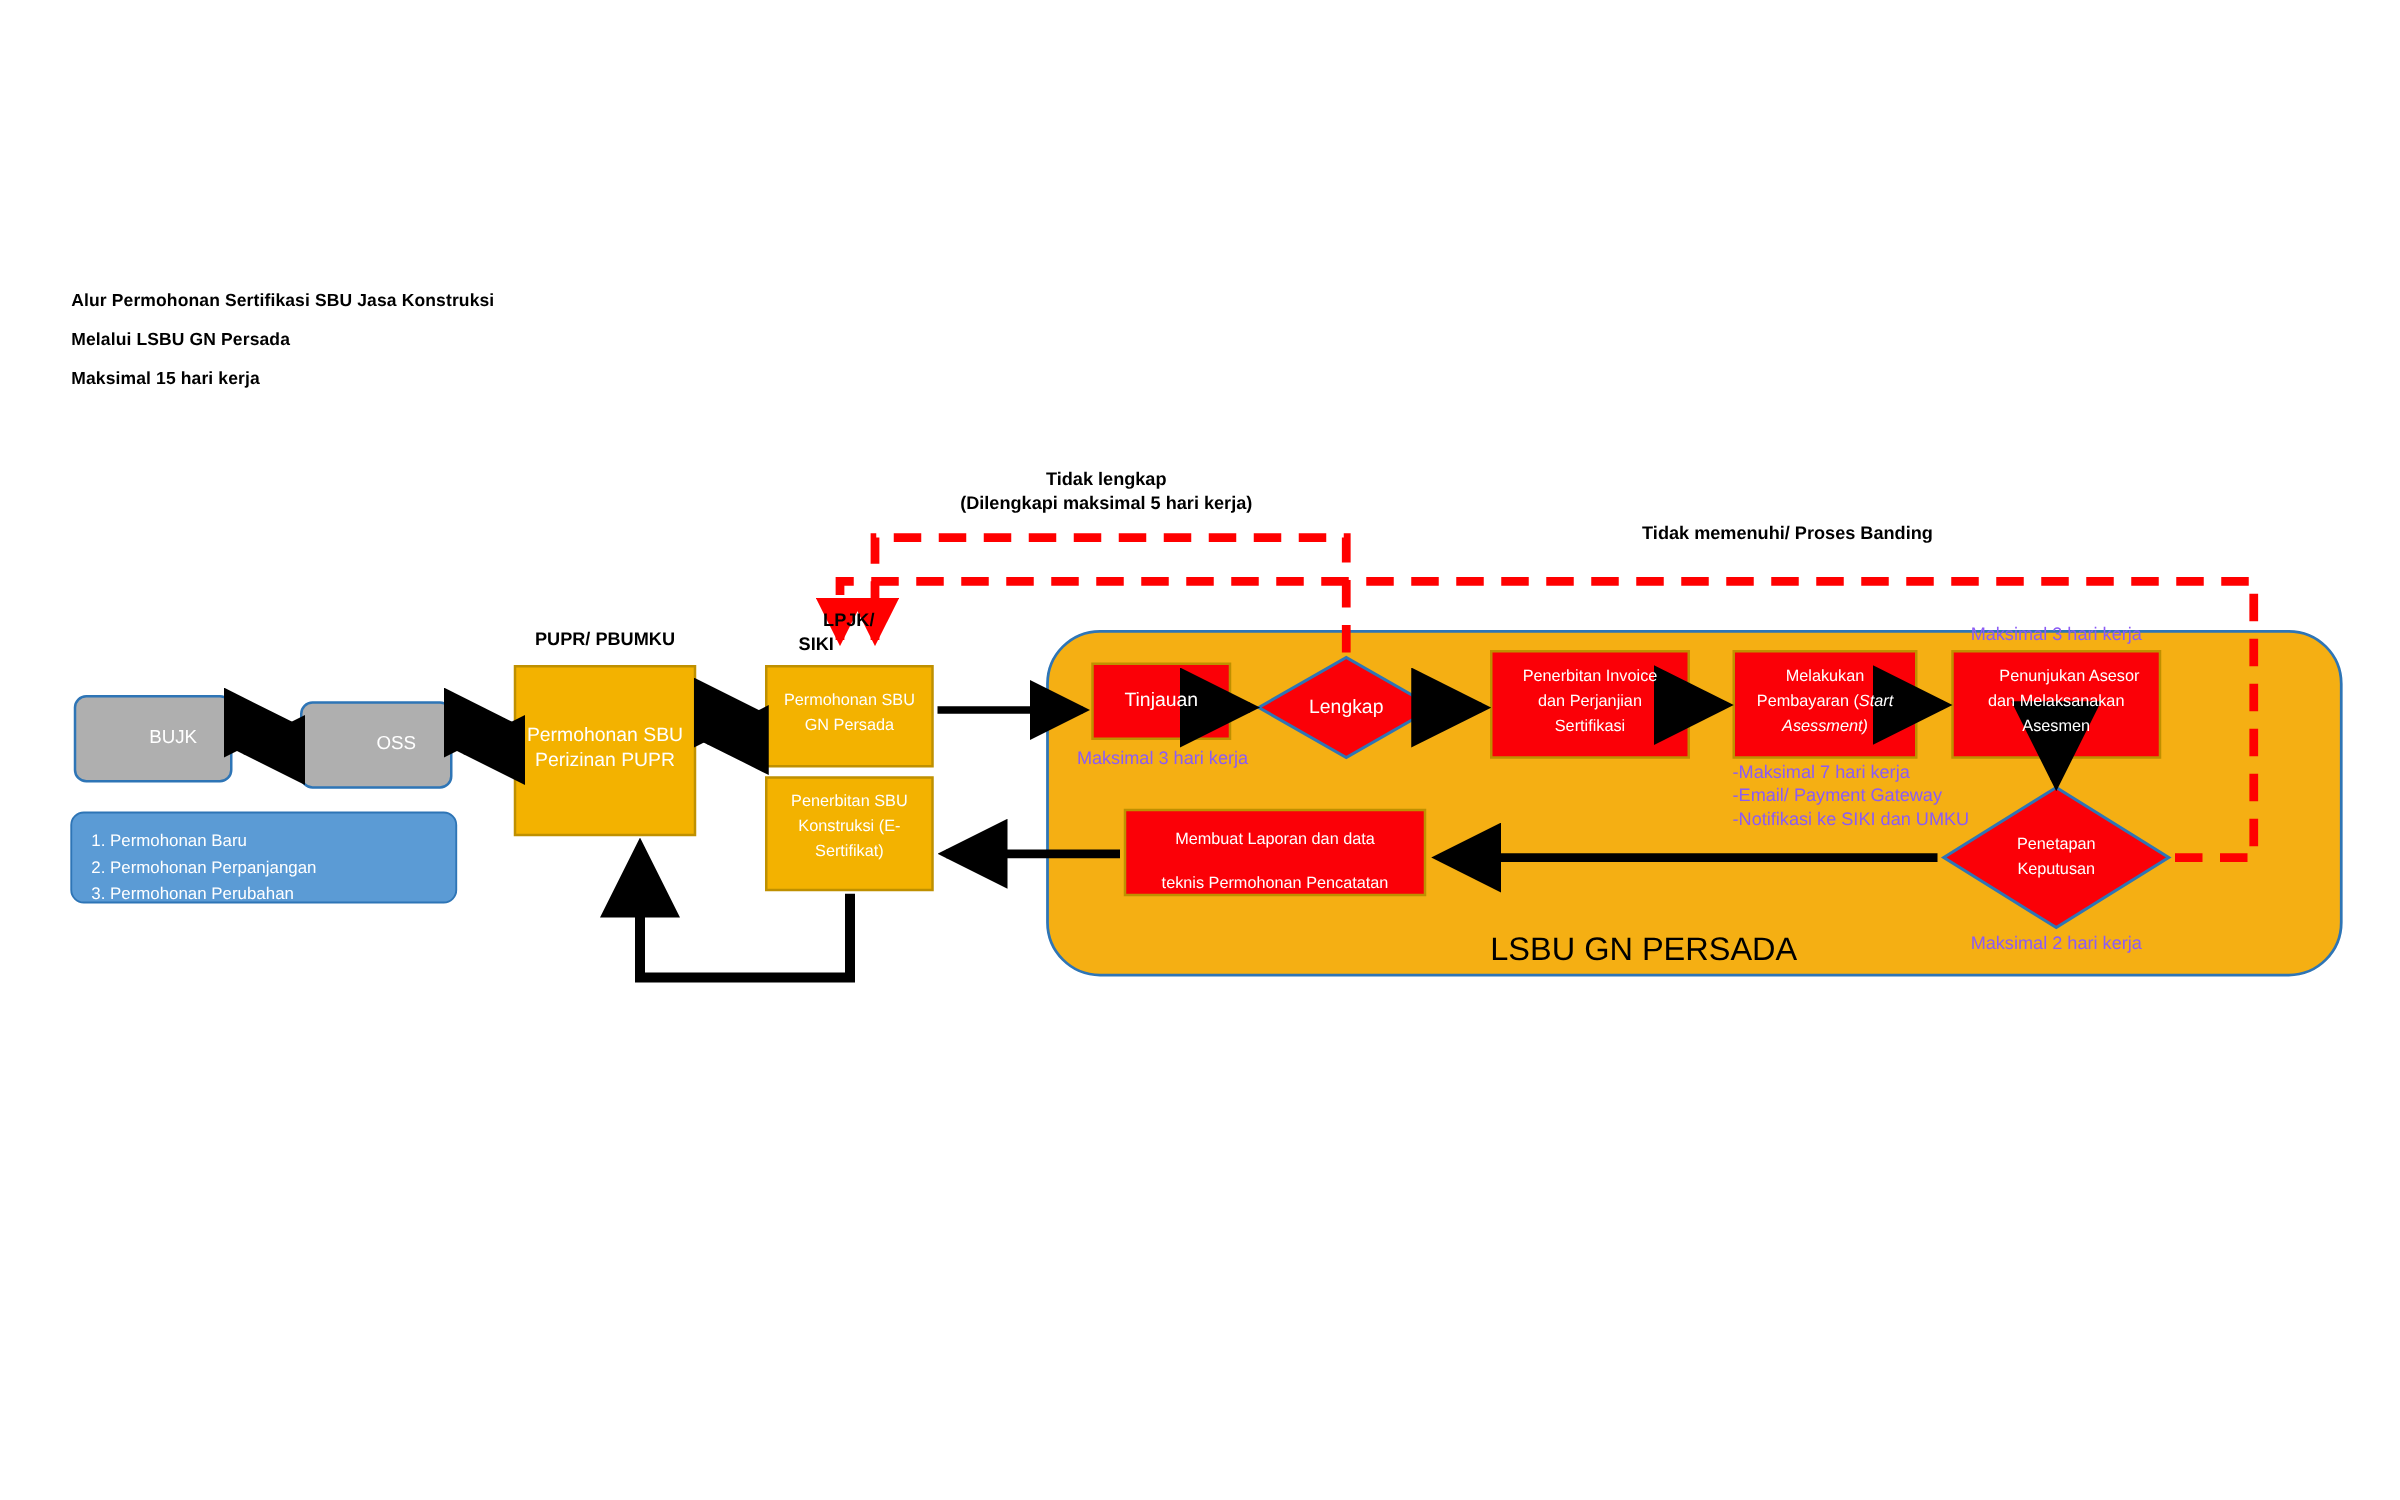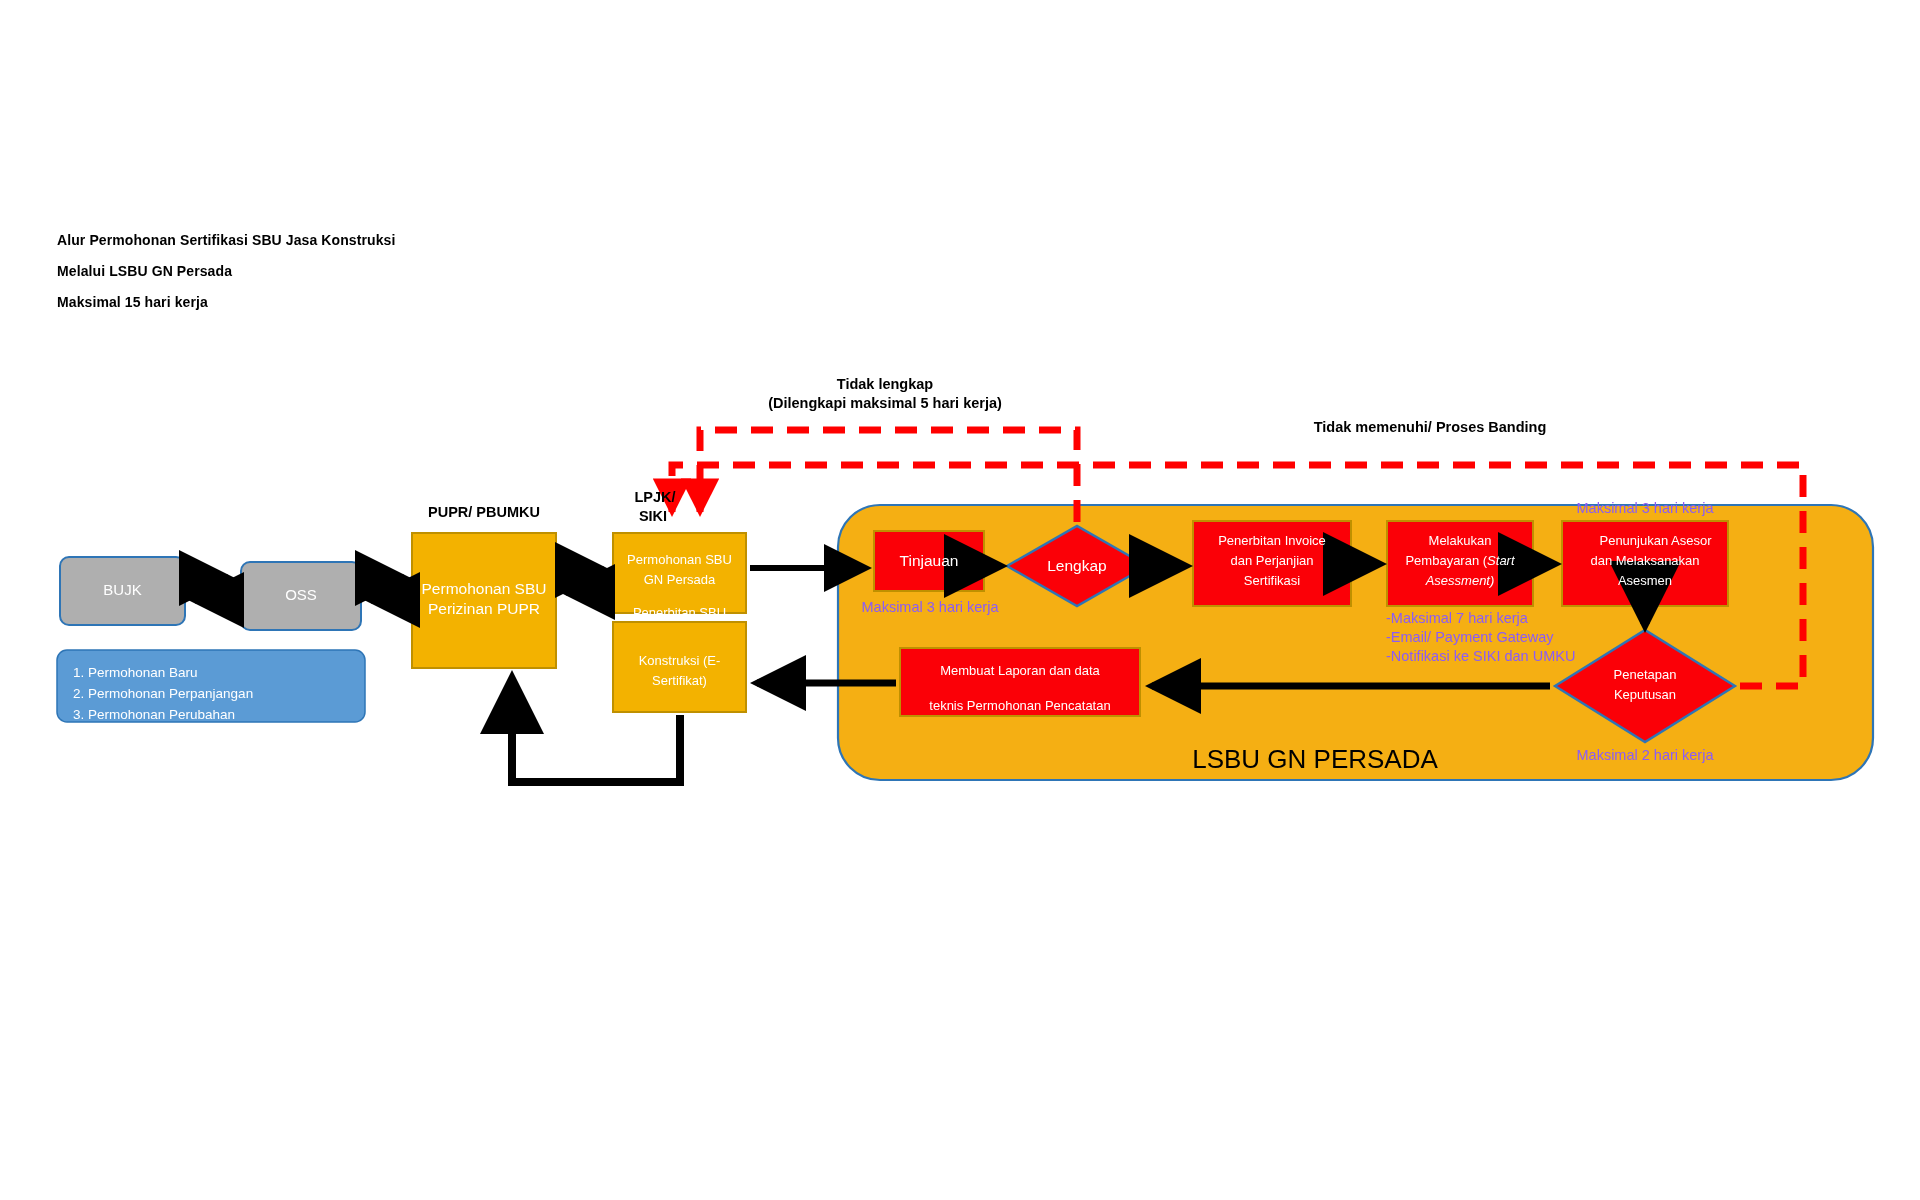--- a/index.html
+++ b/index.html
@@ -44,20 +44,21 @@
     color: #ffffff;
     font-size: 15.5px;
   }
   .node-label-sm {
     color: #ffffff;
     font-size: 13px;
   }
   .gray-label {
     color: #ffffff;
     font-size: 15px;
+    padding-left: 16px;
   }
   .blue-list {
     color: #ffffff;
     font-size: 13.5px;
     text-align: left;
     line-height: 21px;
   }
   .hdr-label {
     color: #000000;
     font-weight: bold;
@@ -160,39 +161,39 @@
   <path d="M1740,686 L1803,686 L1803,465 L672,465 L672,512" stroke="#FF0000" stroke-width="7" fill="none" stroke-dasharray="22,14" marker-end="url(#arrowRed)"></path>
 </svg>
 
 <div class="title-block">
   <div>Alur Permohonan Sertifikasi SBU Jasa Konstruksi</div>
   <div>Melalui LSBU GN Persada</div>
   <div>Maksimal 15 hari kerja</div>
 </div>
 
 <div class="txt hdr-label" style="left:412px; top:504px; width:144px;">PUPR/ PBUMKU</div>
-<div class="txt hdr-label" style="left:615px; top:489px; width:80px;">LPJK/</div>
+<div class="txt hdr-label" style="left:639px; top:489px; width:80px;">LPJK/</div>
 <div class="txt hdr-label" style="left:613px; top:508px; width:80px;">SIKI</div>
 
 <div class="txt gray-label" style="left:60px; top:581px; width:125px;">BUJK</div>
 <div class="txt gray-label" style="left:241px; top:586px; width:120px;">OSS</div>
 
 <div class="blue-list" style="position:absolute; left:73px; top:662px; width:285px;">
   <div>1. Permohonan Baru</div>
   <div>2. Permohonan Perpanjangan</div>
   <div>3. Permohonan Perubahan</div>
 </div>
 
 <div class="txt node-label" style="left:412px; top:580px; width:144px;">Permohonan SBU</div>
 <div class="txt node-label" style="left:412px; top:600px; width:144px;">Perizinan PUPR</div>
 
 <div class="txt node-label-sm" style="left:613px; top:552px; width:133px;">Permohonan SBU</div>
 <div class="txt node-label-sm" style="left:613px; top:572px; width:133px;">GN Persada</div>
 
-<div class="txt node-label-sm" style="left:613px; top:605px; width:133px;">Penerbitan SBU</div>
+<div class="txt node-label-sm" style="left:613px; top:633px; width:133px;">Penerbitan SBU</div>
 <div class="txt node-label-sm" style="left:613px; top:653px; width:133px;">Konstruksi (E-</div>
 <div class="txt node-label-sm" style="left:613px; top:673px; width:133px;">Sertifikat)</div>
 
 <div class="txt node-label" style="left:874px; top:552px; width:110px;">Tinjauan</div>
 <div class="txt node-label" style="left:1022px; top:557px; width:110px;">Lengkap</div>
 
 <div class="txt node-label-sm" style="left:1193px; top:533px; width:158px;">Penerbitan Invoice</div>
 <div class="txt node-label-sm" style="left:1193px; top:553px; width:158px;">dan Perjanjian</div>
 <div class="txt node-label-sm" style="left:1193px; top:573px; width:158px;">Sertifikasi</div>
 

